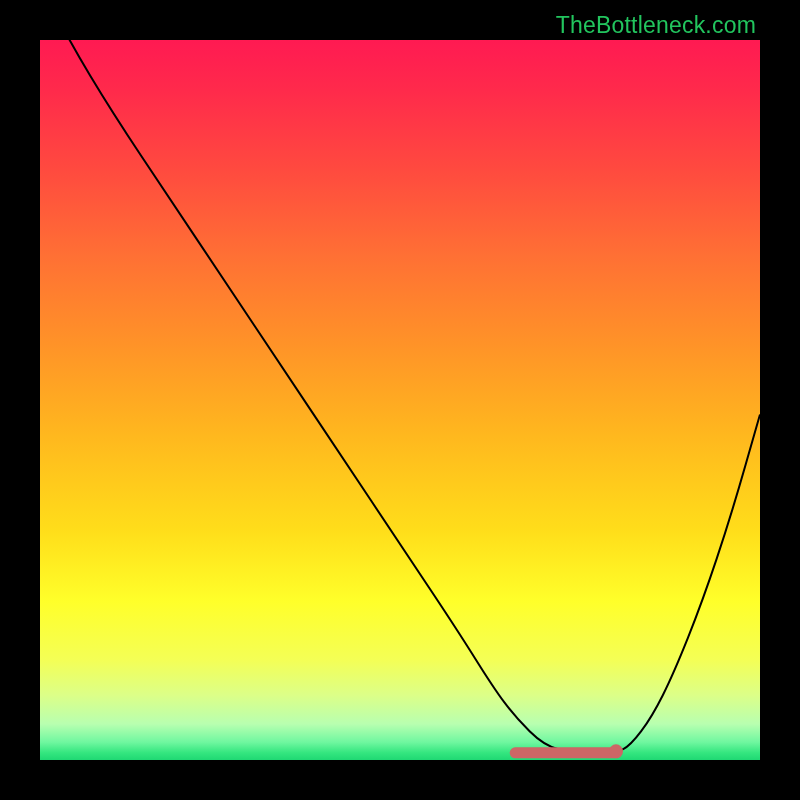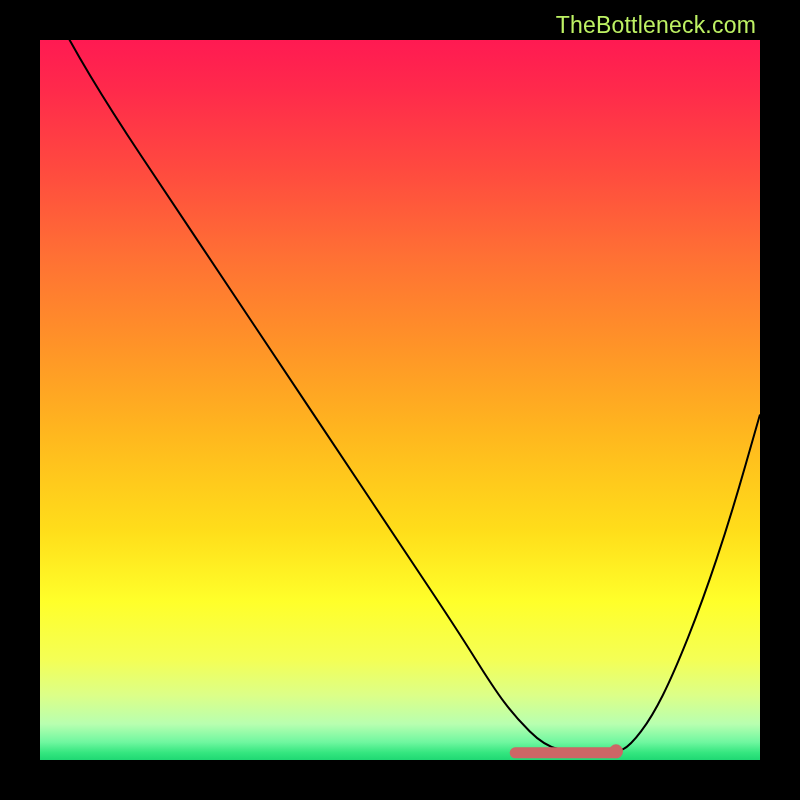--- a/index.html
+++ b/index.html
@@ -30,21 +30,21 @@
     position: absolute;
     left: 0;
     top: 0;
     width: 100%;
     height: 100%;
   }
   .watermark {
     position: absolute;
     top: 12px;
     right: 44px;
-    color: #bef264;
+    color: #22c55e;
     font-family: Arial, Helvetica, sans-serif;
     font-size: 23px;
     font-weight: 500;
     letter-spacing: 0.2px;
   }
   .curve-svg {
     position: absolute;
     left: 0;
     top: 0;
     width: 100%;

